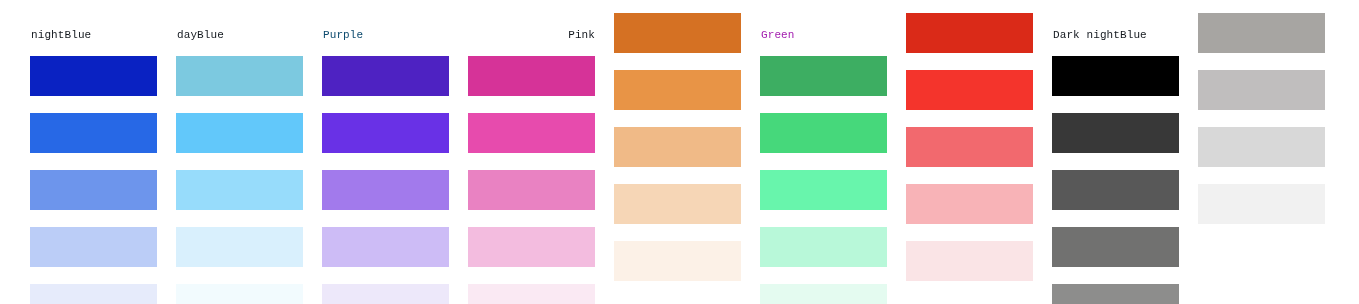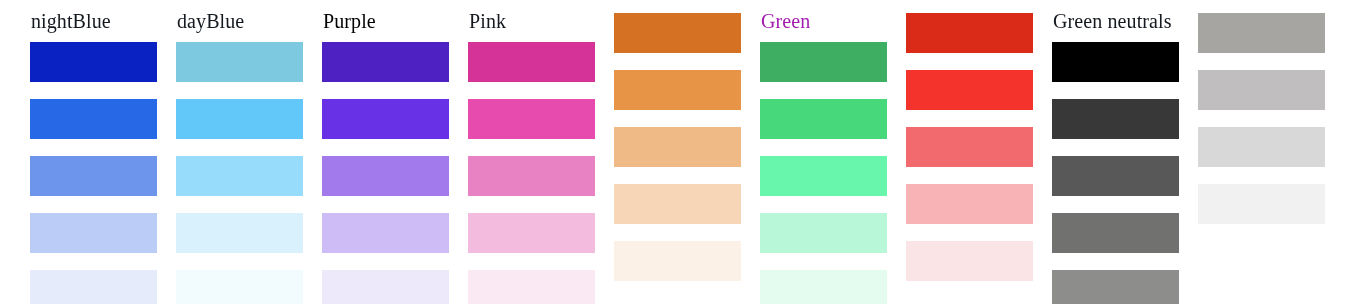--- a/index.html
+++ b/index.html
@@ -29,28 +29,28 @@
     padding: 13px 0 0 30px;
     gap: 19px;
   }
   .palette-column {
     display: flex;
     flex-direction: column;
     width: 127px;
     flex: 0 0 127px;
   }
   .column-label {
-    font-size: 20px;
+    font-size: 11px;
     line-height: 17px;
     color: #14191f;
     font-weight: 500;
     letter-spacing: 0.1px;
     white-space: nowrap;
-    margin: 0 0 12px 1px;
-    font-family: Liberation Serif, serif;
+    margin: 14px 0 12px 1px;
+    font-family: Liberation Mono, monospace;
   }
   .swatch-stack {
     display: flex;
     flex-direction: column;
     gap: 17px;
   }
   .swatch {
     width: 127px;
     height: 40px;
     display: block;
@@ -76,31 +76,31 @@
         <div class="column-label" style="color: rgb(20, 25, 31);">dayBlue</div>
         <div class="swatch-stack">
           <div class="swatch" style="background-color: rgb(124, 201, 224);"></div>
           <div class="swatch" style="background-color: rgb(98, 200, 250);"></div>
           <div class="swatch" style="background-color: rgb(151, 220, 251);"></div>
           <div class="swatch" style="background-color: rgb(217, 240, 253);"></div>
           <div class="swatch" style="background-color: rgb(242, 251, 254);"></div>
         </div>
       </div>
       <div class="palette-column">
-        <div class="column-label" style="color: #000000;">Purple</div>
+        <div class="column-label" style="color: #0c4a6e;">Purple</div>
         <div class="swatch-stack">
           <div class="swatch" style="background-color: rgb(78, 34, 194);"></div>
           <div class="swatch" style="background-color: rgb(105, 49, 230);"></div>
           <div class="swatch" style="background-color: rgb(162, 122, 236);"></div>
           <div class="swatch" style="background-color: rgb(205, 188, 246);"></div>
           <div class="swatch" style="background-color: rgb(237, 232, 250);"></div>
         </div>
       </div>
       <div class="palette-column">
-        <div class="column-label" style="color: rgb(20, 25, 31);">Pink</div>
+        <div class="column-label" style="color: rgb(20, 25, 31); text-align: right;">Pink</div>
         <div class="swatch-stack">
           <div class="swatch" style="background-color: rgb(214, 51, 152);"></div>
           <div class="swatch" style="background-color: rgb(231, 75, 173);"></div>
           <div class="swatch" style="background-color: rgb(233, 130, 194);"></div>
           <div class="swatch" style="background-color: rgb(243, 188, 223);"></div>
           <div class="swatch" style="background-color: rgb(250, 233, 243);"></div>
         </div>
       </div>
       <div class="palette-column">
         <div class="swatch-stack">
@@ -124,21 +124,21 @@
       <div class="palette-column">
         <div class="swatch-stack">
           <div class="swatch" style="background-color: rgb(218, 42, 24);"></div>
           <div class="swatch" style="background-color: rgb(244, 52, 44);"></div>
           <div class="swatch" style="background-color: rgb(242, 105, 110);"></div>
           <div class="swatch" style="background-color: rgb(248, 179, 183);"></div>
           <div class="swatch" style="background-color: rgb(250, 228, 230);"></div>
         </div>
       </div>
       <div class="palette-column">
-        <div class="column-label" style="color: rgb(20, 25, 31);">Green neutrals</div>
+        <div class="column-label" style="color: rgb(20, 25, 31);">Dark nightBlue</div>
         <div class="swatch-stack">
           <div class="swatch" style="background-color: rgb(0, 0, 0);"></div>
           <div class="swatch" style="background-color: rgb(56, 56, 56);"></div>
           <div class="swatch" style="background-color: rgb(88, 88, 88);"></div>
           <div class="swatch" style="background-color: rgb(113, 113, 112);"></div>
           <div class="swatch" style="background-color: rgb(141, 141, 140);"></div>
         </div>
       </div>
       <div class="palette-column">
         <div class="swatch-stack">

